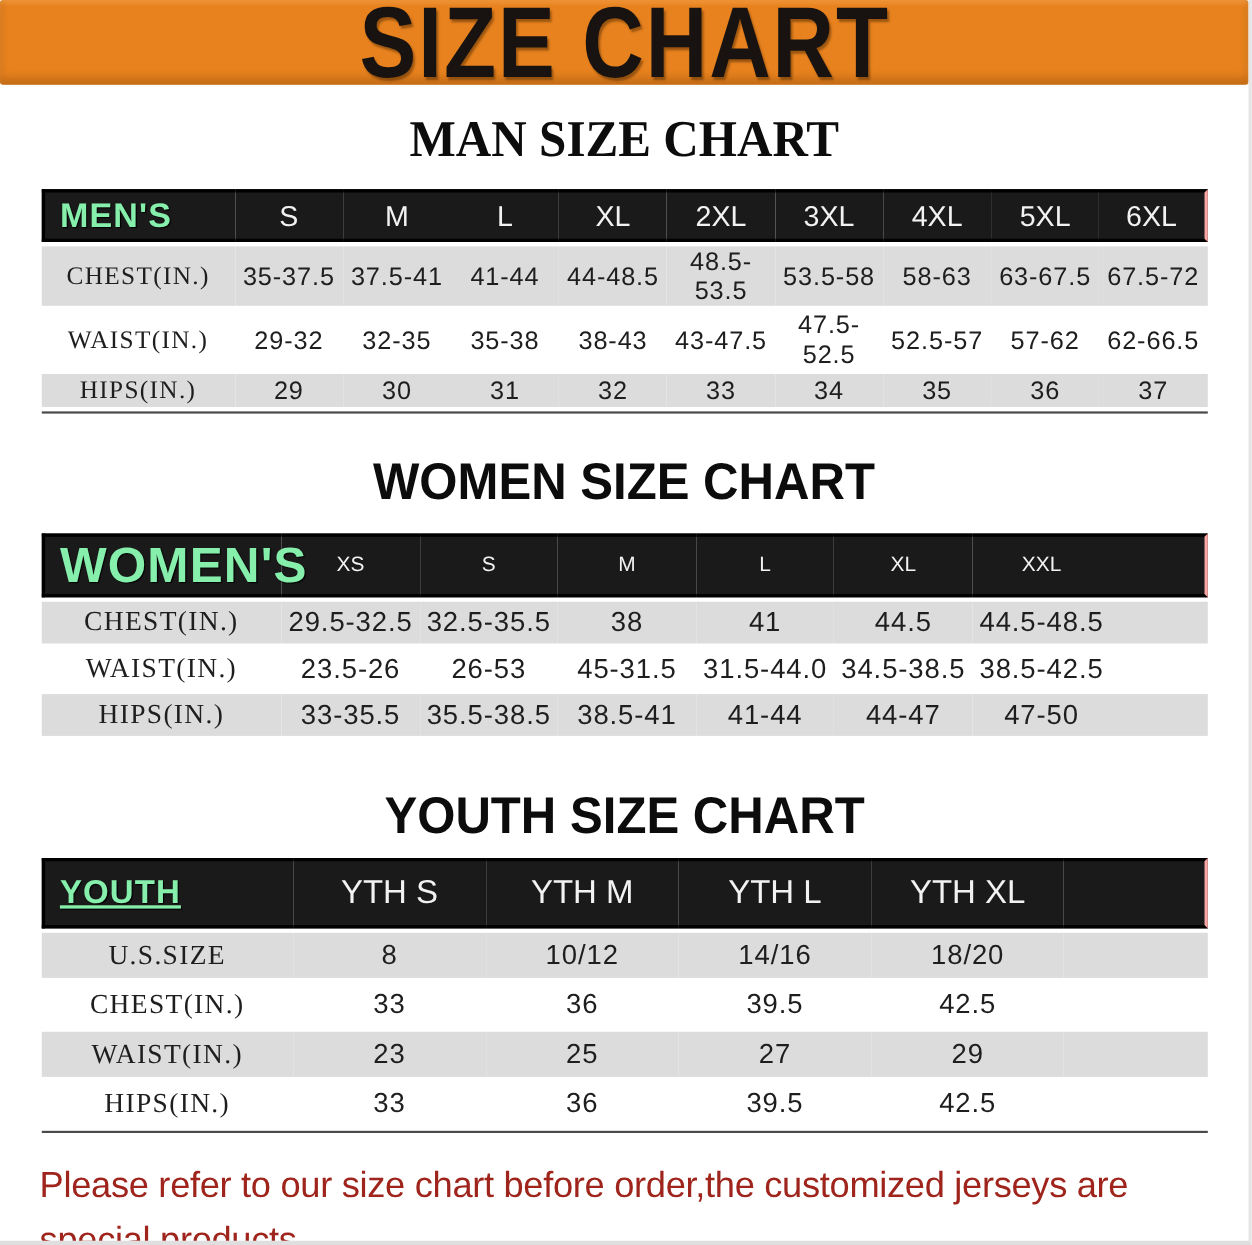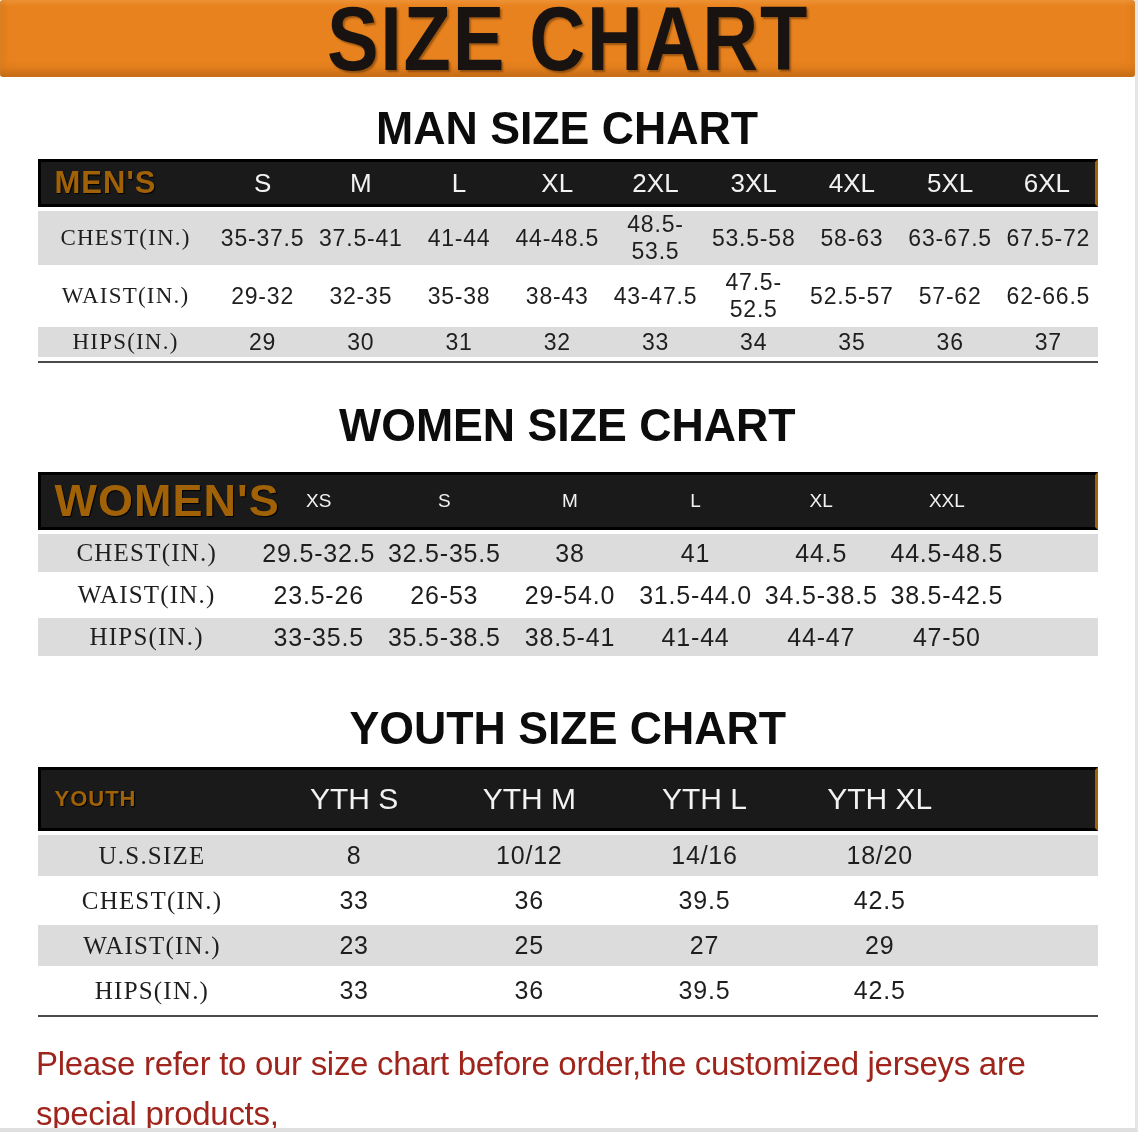--- a/index.html
+++ b/index.html
@@ -42,21 +42,21 @@
   .section-heading span{
     display:inline-block;
     font-size:47px;
     font-weight:800;
     color:#0c0c0c;
     letter-spacing:0px;
     transform:scaleX(.95);
     transform-origin:center;
     white-space:nowrap;
   }
-  .heading-man{margin-top:23px;}
+  .heading-man{margin-top:23px;margin-bottom:14px;font-family:Liberation Serif, serif;}
   .heading-women{margin-top:34px;margin-bottom:16px;}
   .heading-youth{margin-top:40px;margin-bottom:8px;}
 
   
   .table-wrap{width:1060px;margin:0 auto;}
   table.size-table{
     width:100%;
     border-collapse:separate;
     border-spacing:0 4px;
     table-layout:fixed;
@@ -64,23 +64,23 @@
   table.size-table thead th{
     background:var(--header-black,#1a1a1a);
     border-top:3px solid #000;
     border-bottom:3px solid #000;
     color:#f2f2f2;
     font-weight:500;
     text-align:center;
     padding:0;
   }
   table.size-table thead th:first-child{border-left:3px solid #000;}
-  table.size-table thead th:last-child{border-right:3px solid #a16207;}
+  table.size-table thead th:last-child{border-right:3px solid #fca5a5;}
   table.size-table thead th.corner{
-    color:#a16207;
+    color:#86efac;
     font-weight:800;
     text-align:left;
     padding-left:14px;
     letter-spacing:1px;
     text-shadow:1px 1px 1px #000;
   }
   table.size-table tbody td{
     text-align:center;
     color:#1e1e1e;
     letter-spacing:.8px;
@@ -94,21 +94,21 @@
   .t-men thead th{height:42px;font-size:26px;}
   .t-men thead th.corner{font-size:31px;}
   .t-men tbody td{height:30px;font-size:23px;}
   .t-men{border-bottom:2px solid #4a4a4a;}
 
   .t-women thead th{height:50px;font-size:19px;}
   .t-women thead th.corner{font-size:45px;}
   .t-women tbody td{height:38px;font-size:25px;}
 
   .t-youth thead th{height:58px;font-size:30px;}
-  .t-youth thead th.corner{font-size:22px;}
+  .t-youth thead th.corner{font-size:30px;text-decoration:underline;}
   .t-youth tbody td{height:41px;font-size:25px;}
   .t-youth{border-bottom:2px solid #4a4a4a;}
 
   
   .disclaimer{
     margin-top:22px;
     padding-left:36px;
     color:var(--disclaimer-red,#9e241c);
     font-size:33px;
     line-height:50px;
@@ -207,21 +207,21 @@
           <td>38</td>
           <td>41</td>
           <td>44.5</td>
           <td>44.5-48.5</td>
           <td></td>
         </tr>
         <tr>
           <td class="rowlabel">WAIST(IN.)</td>
           <td>23.5-26</td>
           <td>26-53</td>
-          <td>29-54.0</td>
+          <td>45-31.5</td>
           <td>31.5-44.0</td>
           <td>34.5-38.5</td>
           <td>38.5-42.5</td>
           <td></td>
         </tr>
         <tr>
           <td class="rowlabel">HIPS(IN.)</td>
           <td>33-35.5</td>
           <td>35.5-38.5</td>
           <td>38.5-41</td>

